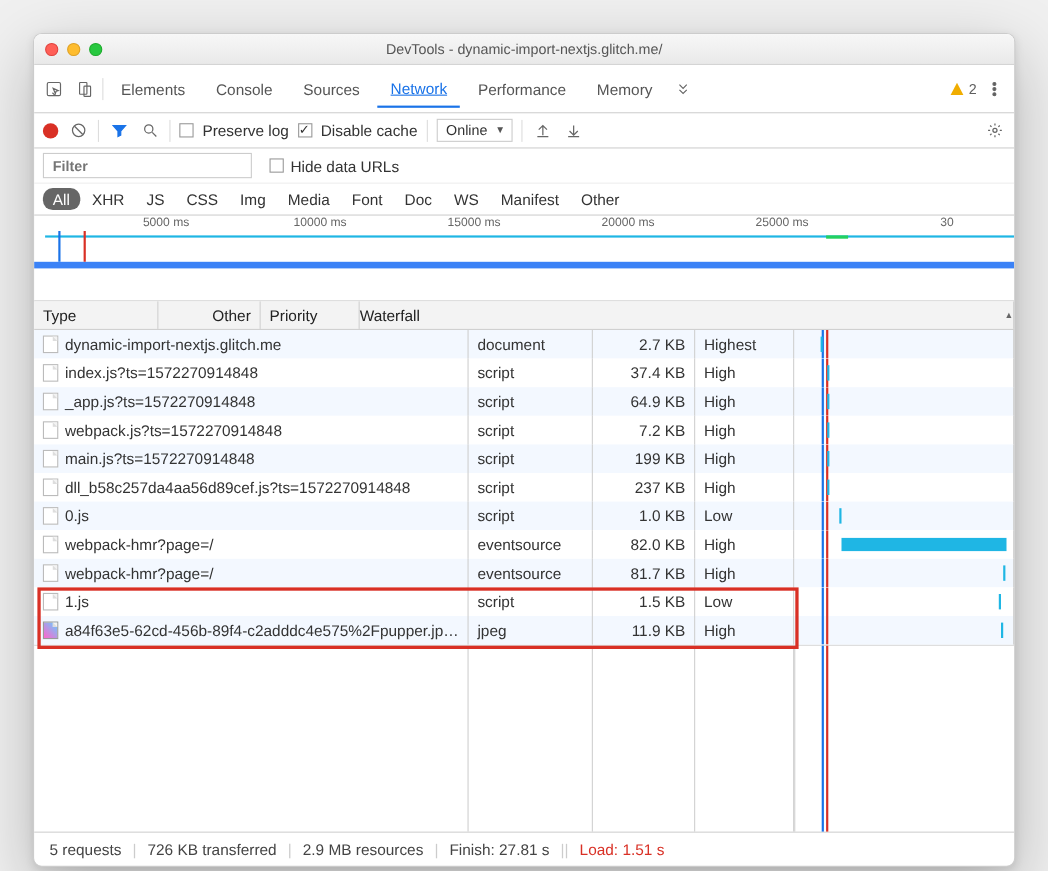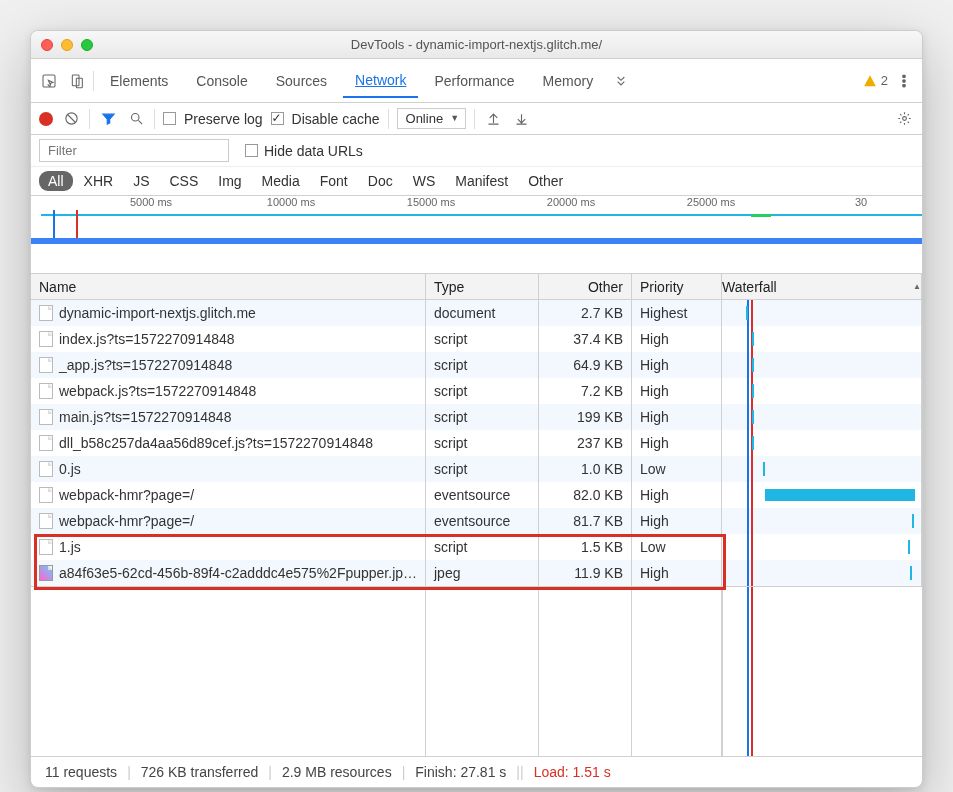--- a/index.html
+++ b/index.html
@@ -26,21 +26,21 @@
   .ico { color:#666; display:inline-flex; align-items:center; justify-content:center; width:20px; }
   .ico svg { width:15px; height:15px; fill:none; stroke:currentColor; stroke-width:1.8; }
   .funnel { color:#1a73e8; }
   .cb { width:13px; height:13px; border:1px solid #999; background:#fff; display:inline-block; position:relative; }
   .cb.checked::after { content:'✓'; position:absolute; font-size:12px; top:-2px; left:0; color:#333; }
   .sep { width:1px; height:20px; background:#ddd; }
   .sel { border:1px solid #ccc; padding: 2px 22px 2px 8px; font-size:13px; color:#333; position:relative; }
   .sel::after { content:'▼'; position:absolute; right:6px; font-size:9px; color:#555; top:4px; }
   .gear { margin-left:auto; }
   .filterrow { padding: 4px 8px; display:flex; align-items:center; gap:16px; font-size:14px; color:#333; border-bottom:1px solid #eee; }
-  .filter-input { border:1px solid #ccc; padding:3px 8px; width:190px; font-size:13px; color:#999; }
+  .filter-input { border:1px solid #ccc; padding:3px 8px; width:190px; font-size:13px; color:#999;font-weight:bold; }
   .typerow { display:flex; align-items:center; padding: 4px 8px; gap:2px; font-size:14px; color:#333; border-bottom:1px solid #d0d0d0; }
   .chip { padding:2px 9px; border-radius:9px; }
   .chip.active { background:#666; color:#fff; }
   .timeline { height:48px; border-bottom:6px solid #3b82f6; position:relative; overflow:hidden; }
   .ticks { display:flex; font-size:11px; color:#666; height:14px; position:relative; }
   .tick-lbl { position:absolute; top:0; transform:translateX(-50%); }
   .tl-body { position:relative; height:34px; }
   .tl-line { position:absolute; top:4px; left:10px; right:0; height:1.5px; background:#1fb6e4; }
   .vline { position:absolute; top:0; bottom:0; width:2px; }
   .vblue { background:#1a73e8; }
@@ -215,21 +215,20 @@
       <div class="vline vred" style="left:45px;"></div>
       <div style="position:absolute;left:720px;top:4px;width:20px;height:3px;background:#23d160;"></div>
     </div>
   </div>
 
   <div class="space"></div>
 
   <div class="gridwrap">
     <div class="grid">
       <div class="ghead">
-        <div class="cell col-name">Name</div>
         <div class="cell col-type">Type</div>
         <div class="cell col-size">Other</div>
         <div class="cell col-pri">Priority</div>
         <div class="cell col-wf">
             <span>Waterfall</span>
             <span class="sort-tri">▲</span>
           </div>
       </div>
       <div class="gbody" id="gbody">
           <div class="row">
@@ -395,21 +394,21 @@
         <div class="cell col-wf" style="position:relative;">
             <div class="wflineB"></div>
             <div class="wflineR"></div>
           </div>
       </div>
     </div>
     <div class="redbox" style="left:3px; top:260px; width:692px; height:56px;"></div>
   </div>
 
   <div class="status">
-    <span>11 requests</span>
+    <span>5 requests</span>
       <span class="sepv">|</span>
     <span>726 KB transferred</span>
       <span class="sepv">|</span>
     <span>2.9 MB resources</span>
       <span class="sepv">|</span>
     <span>Finish: 27.81 s</span>
       <span class="sepv">|</span>
       <span class="sepv">|</span>
     <span class="sred">Load: 1.51 s</span>
   </div>

